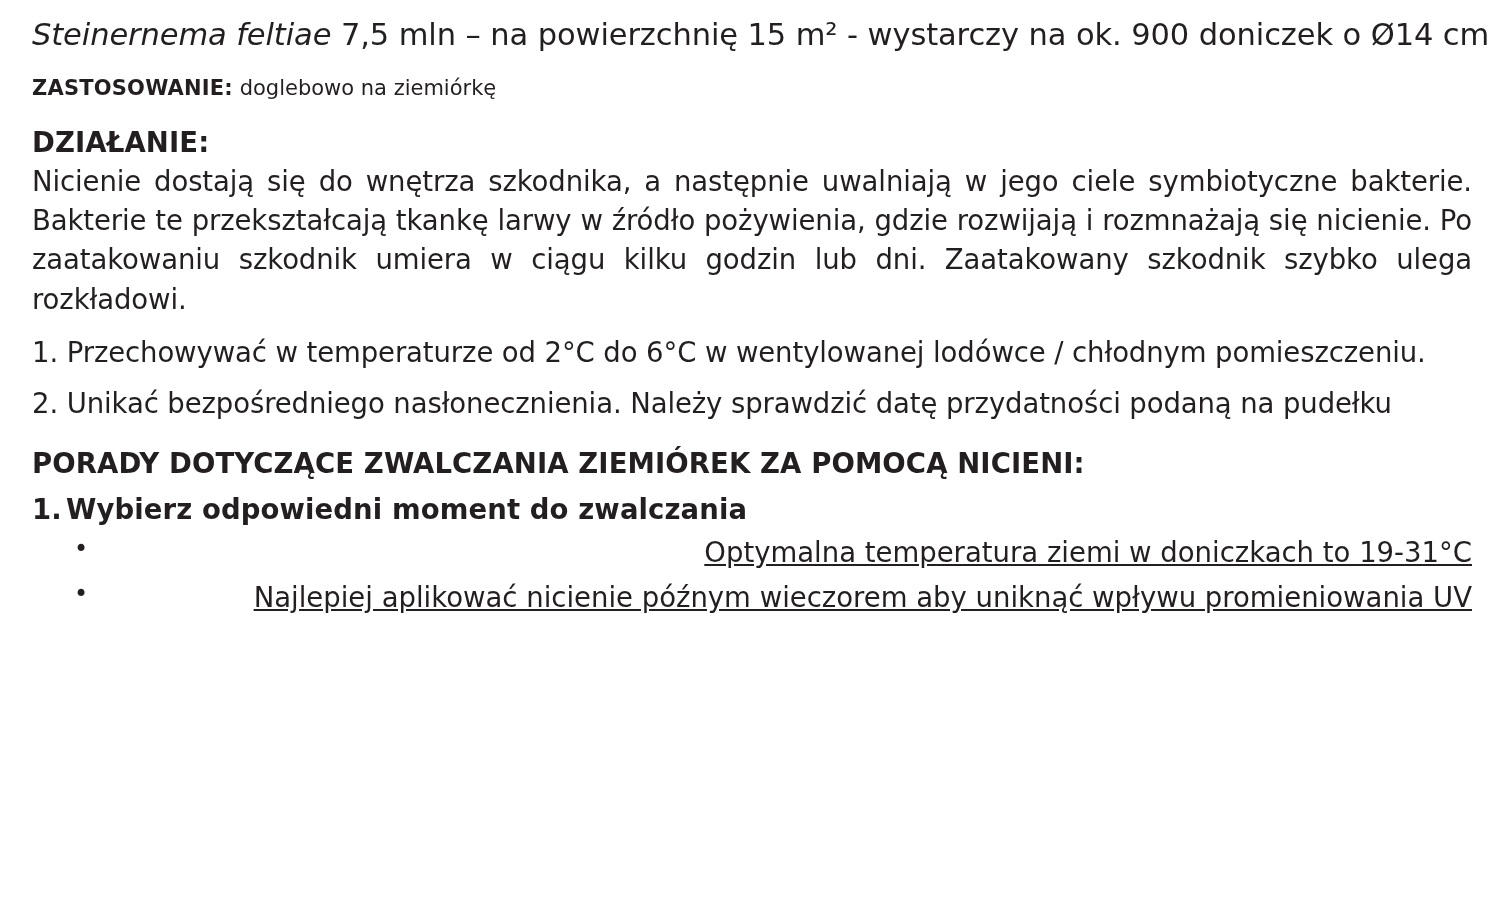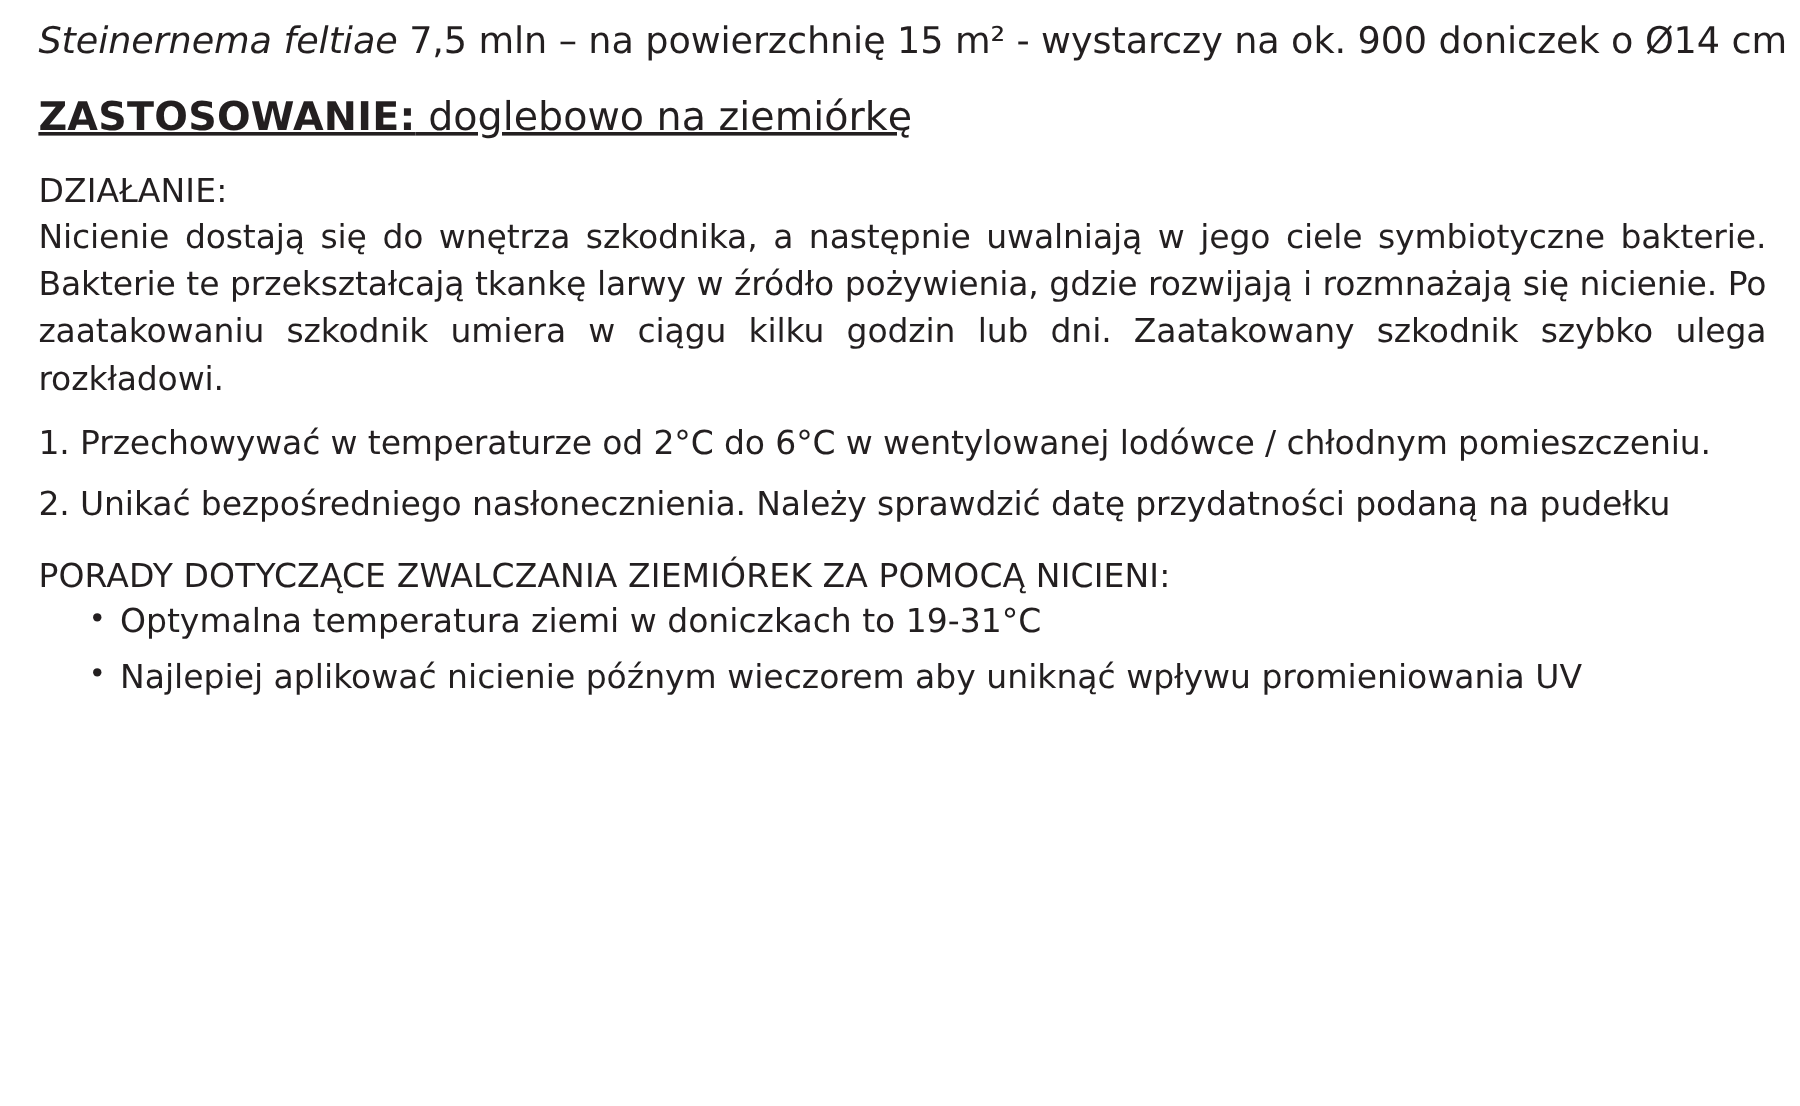--- a/index.html
+++ b/index.html
@@ -51,29 +51,28 @@
   .p {
     font-size: 27.5px;
     line-height: 1.43;
     letter-spacing: -0.1px;
   }
   .p-just {
     text-align: justify;
     text-justify: inter-word;
   }
   .inline-row {
-    font-size: 33px;
+    font-size: 21px;
     line-height: 1.43;
-    text-decoration: underline;
   }
 
   
   .sect-title {
     font-size: 27.5px;
-    font-weight: normal;
+    font-weight: bold;
     line-height: 1.4;
     letter-spacing: 0.1px;
     margin-top: 20px;
   }
 
   
   .advice-title {
     font-size: 27.5px;
     font-weight: bold;
     line-height: 1.4;
@@ -102,21 +101,22 @@
     text-justify: inter-word;
   }
   ul.bullets > li:before {
     content: "\2022";
     position: absolute;
     left: 4px;
     top: -1px;
     font-size: 24px;
   }
   ul.bullets > li.nojust {
-    text-align: left;
+    text-align: right;
+    text-decoration: underline;
   }
   ul.bullets > li .hang {
     display: block;
     padding-left: 32px;
   }
   .tight { margin-bottom: 12px; }
 </style>
 </head>
 <body>
 
@@ -138,20 +138,23 @@
       <div class="p p-just">Nicienie dostają się do wnętrza szkodnika, a następnie uwalniają w jego ciele symbiotyczne bakterie. Bakterie te przekształcają tkankę larwy w źródło pożywienia, gdzie rozwijają i rozmnażają się nicienie. Po zaatakowaniu szkodnik umiera w ciągu kilku godzin lub dni. Zaatakowany szkodnik szybko ulega rozkładowi.</div>
     </div>
 
     <div class="block">
       <div class="p tight">1. Przechowywać w temperaturze od 2°C do 6°C w wentylowanej lodówce / chłodnym pomieszczeniu.</div>
       <div class="p">2. Unikać bezpośredniego nasłonecznienia. Należy sprawdzić datę przydatności podaną na pudełku</div>
     </div>
 
     <div class="block">
       <div class="sect-title">PORADY DOTYCZĄCE ZWALCZANIA ZIEMIÓREK ZA POMOCĄ NICIENI:</div>
+      <div class="advice-title">
+        <span class="advice-num">1.</span><span>Wybierz odpowiedni moment do zwalczania</span>
+      </div>
       <ul class="bullets">
         <li class="nojust">
           <span>Optymalna temperatura ziemi w doniczkach to 19-31°C</span>
         </li>
         <li class="nojust">
           <span>Najlepiej aplikować nicienie późnym wieczorem aby uniknąć wpływu promieniowania UV</span>
         </li>
       </ul>
     </div>
 

